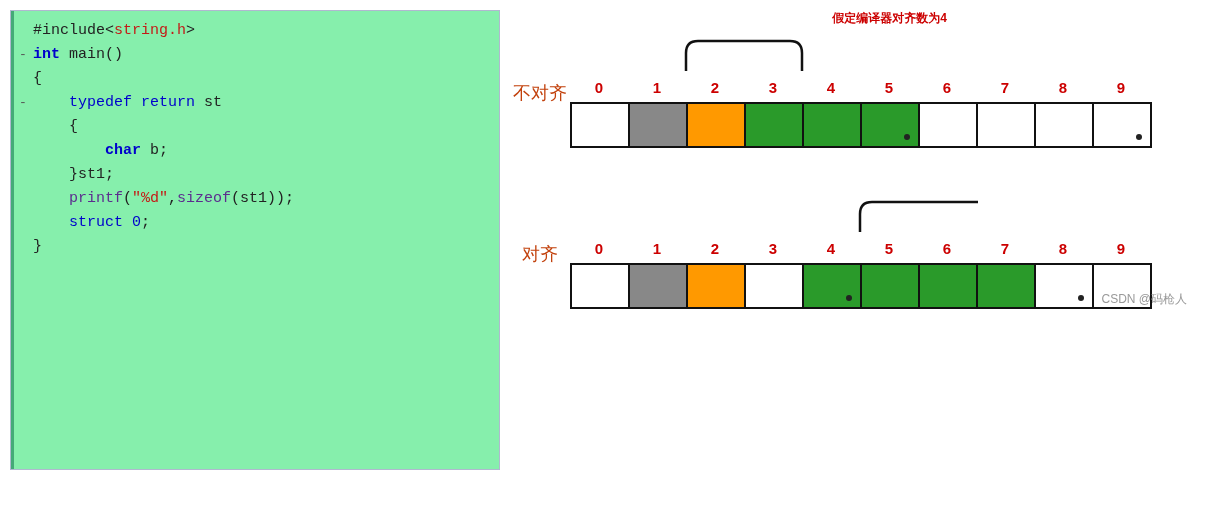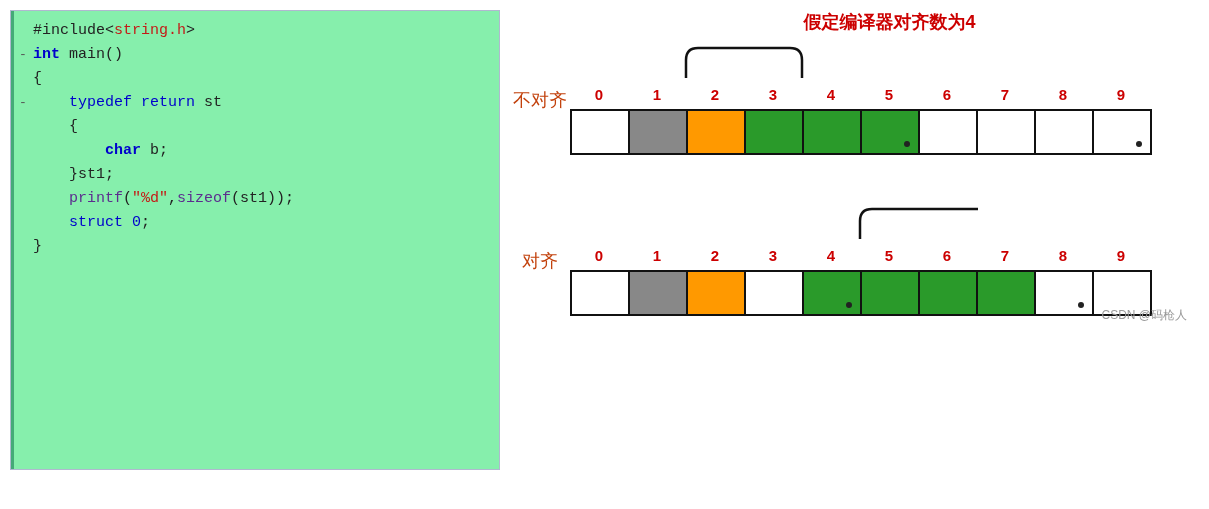--- a/index.html
+++ b/index.html
@@ -65,21 +65,21 @@
       flex: 1;
       display: flex;
       flex-direction: column;
       padding: 0 10px;
       position: relative;
     }
 
     .diagram-title {
       color: #cc0000;
       font-family: 'SimHei', 'Microsoft YaHei', sans-serif;
-      font-size: 18px;
+      font-size: 12px;
       font-weight: bold;
       text-align: center;
       margin-bottom: 10px;
       margin-left: 80px;
     }
 
     .diagram-row {
       display: flex;
       align-items: center;
       margin-bottom: 20px;
@@ -134,21 +134,21 @@
       height: 6px;
       background: #222;
       border-radius: 50%;
       position: absolute;
       bottom: 6px;
       right: 8px;
     }
 
     .watermark {
       position: absolute;
-      bottom: 12px;
+      bottom: 21px;
       right: 12px;
       font-size: 12px;
       color: #999;
       font-family: Arial, sans-serif;
     }
 
     .diagram-section {
       position: relative;
       display: flex;
       flex-direction: column;

